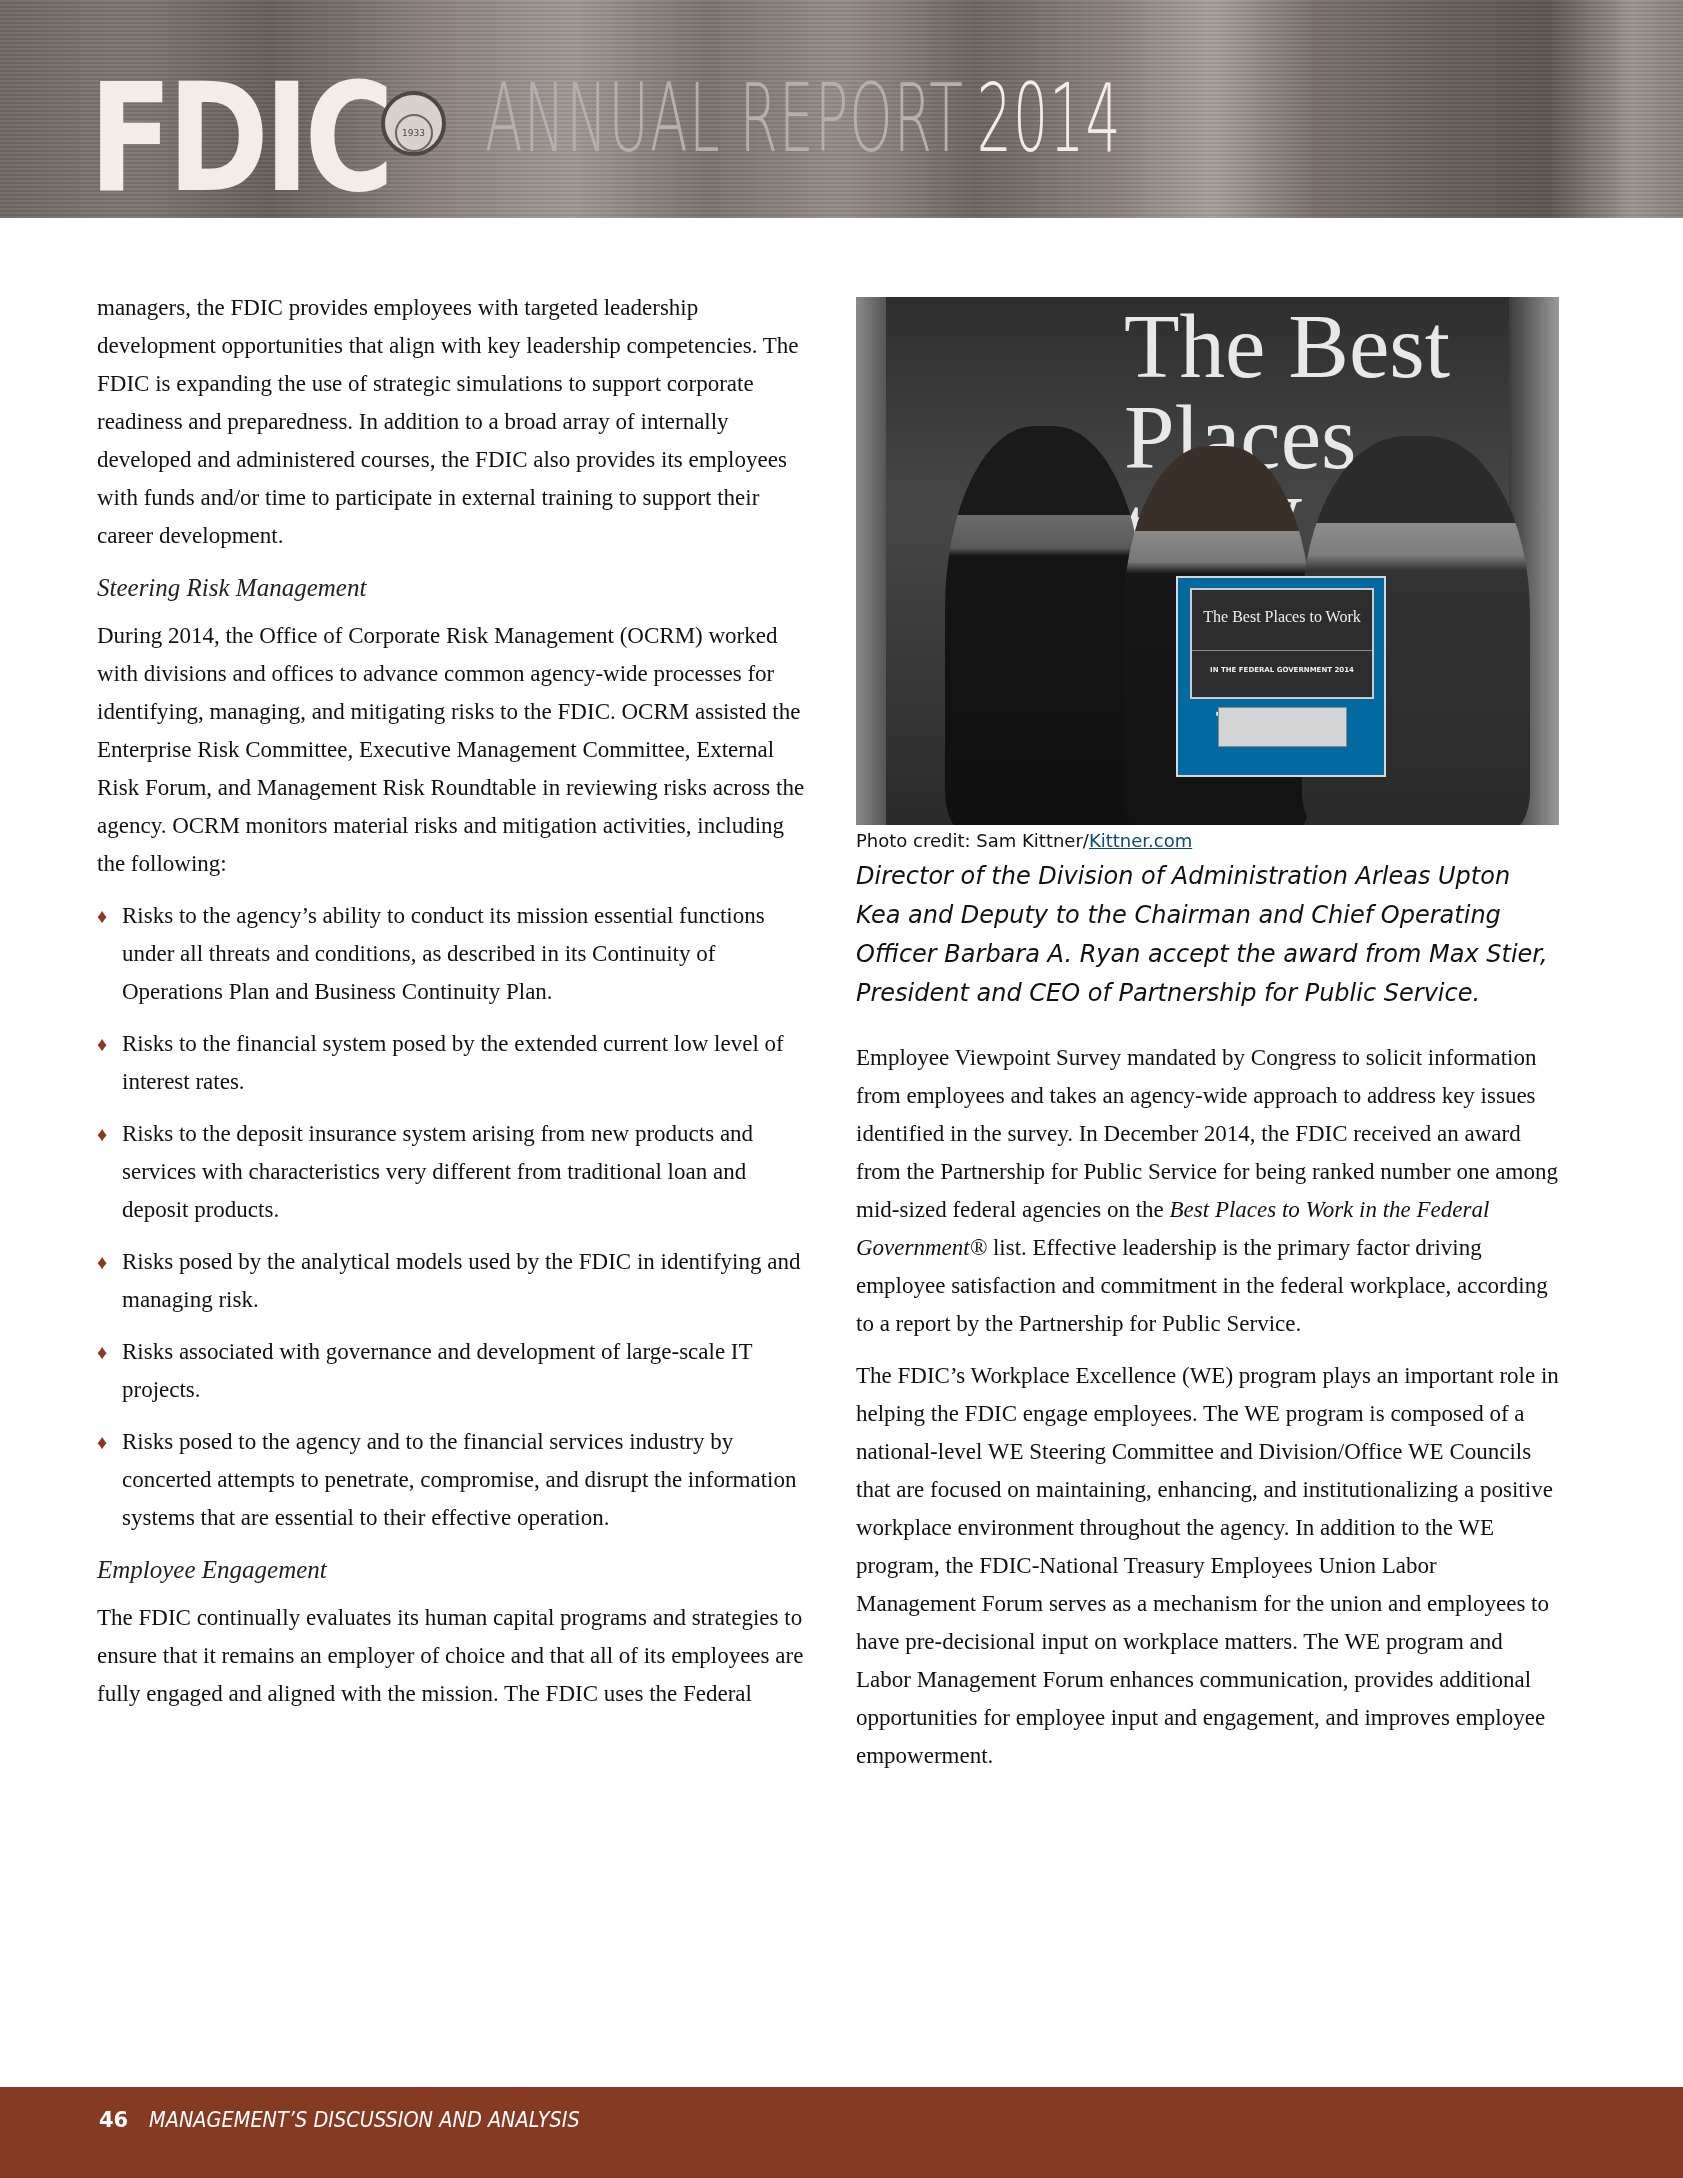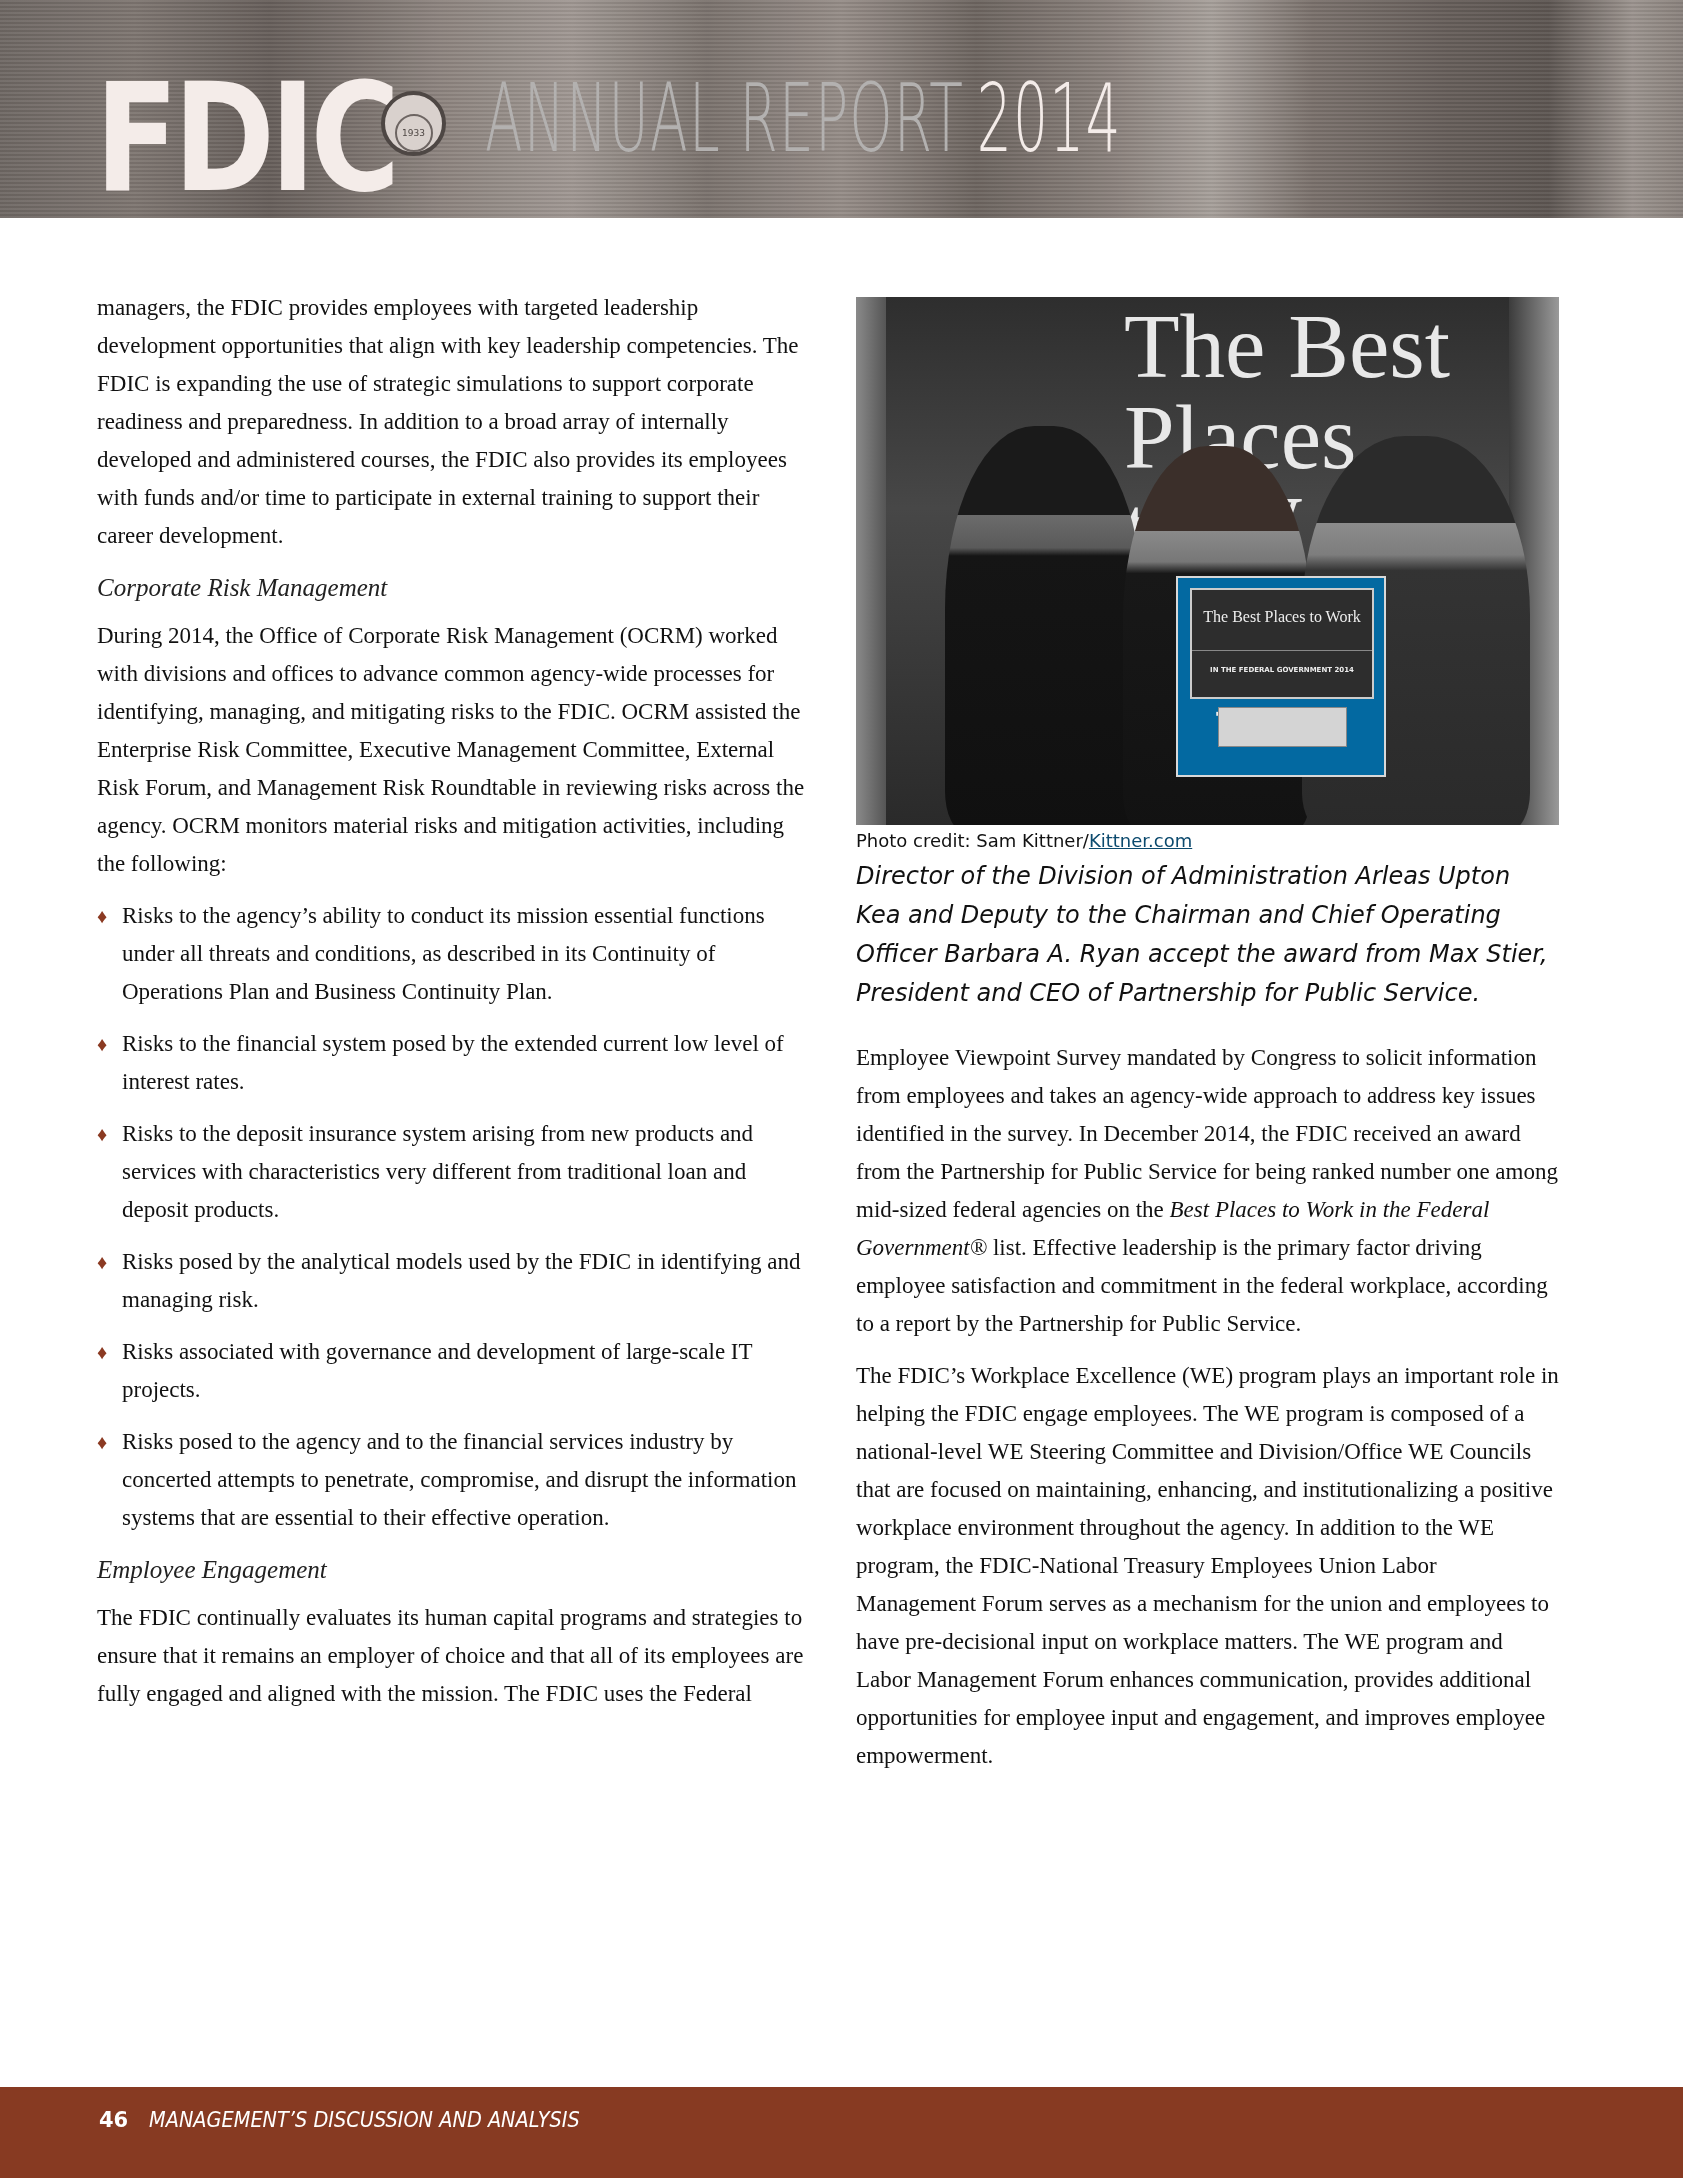--- a/index.html
+++ b/index.html
@@ -4,21 +4,21 @@
 <style>
   html, body { margin: 0; padding: 0; }
   body { width: 1683px; height: 2178px; position: relative; background: #ffffff; overflow: hidden; font-family: "Liberation Serif", "DejaVu Serif", serif; color: #111; }
 
   
   .header { position: absolute; left: 0; top: 0; width: 1683px; height: 218px;
     background:
       repeating-linear-gradient(180deg, rgba(255,255,255,0.05) 0px, rgba(255,255,255,0.05) 2px, rgba(0,0,0,0.06) 2px, rgba(0,0,0,0.06) 4px),
       linear-gradient(90deg, #6f6864 0%, #7e7671 8%, #675f5b 16%, #8d847f 26%, #a09893 34%, #7b736e 42%, #968d88 50%, #6d6560 58%, #8a817c 66%, #a7a09b 72%, #7a716c 78%, #665e5a 86%, #5d5652 92%, #9c948f 97%, #8a827d 100%);
   }
-  .logo { position: absolute; left: 95px; top: 51px; height: 175px; display: flex; align-items: center; }
+  .logo { position: absolute; left: 89px; top: 51px; height: 175px; display: flex; align-items: center; }
   .logo-text { font-family: "DejaVu Sans", sans-serif; font-weight: bold; font-size: 149px; line-height: 139px; color: #f4ece9; letter-spacing: -6px; transform: scaleX(0.82); transform-origin: left center; display: inline-block; }
   .seal { position: absolute; left: 381px; top: 91px; width: 65px; height: 65px; border-radius: 50%; background: #d9d1cd; border: 4px solid #4e4744; box-sizing: border-box; display: flex; align-items: flex-end; justify-content: center; }
   .seal-inner { width: 38px; height: 38px; border-radius: 50%; border: 2px solid #6d6562; box-sizing: border-box; display:flex; align-items:center; justify-content:center; font-size: 9px; font-family: "DejaVu Sans", sans-serif; color:#4e4744; }
   .report-title { position: absolute; left: 485px; top: 69px; font-family: "DejaVu Sans", sans-serif; font-weight: 200; font-size: 95px; line-height: 99px; transform: scaleX(0.58); transform-origin: left top; white-space: nowrap; letter-spacing: 2px; }
   .report-title .t1 { color: #b3b1b0; }
   .report-title .t2 { color: #f4ece9; margin-left: 22px; }
 
   
   .col { position: absolute; top: 289px; font-size: 23px; line-height: 38px; }
   .col-left { left: 97px; width: 713px; }
@@ -67,21 +67,21 @@
   <div class="seal">
     <div class="seal-inner">1933</div>
   </div>
   <div class="report-title">
     <span class="t1">ANNUAL REPORT</span><span class="t2">2014</span>
   </div>
 </div>
 
 <div class="col col-left">
   <p>managers, the FDIC provides employees with targeted leadership development opportunities that align with key leadership competencies.  The FDIC is expanding the use of strategic simulations to support corporate readiness and preparedness.  In addition to a broad array of internally developed and administered courses, the FDIC also provides its employees with funds and/or time to participate in external training to support their career development.</p>
-  <div class="sub">Corporate Risk Management</div>
+  <div class="sub">Steering Risk Management</div>
   <p>During 2014, the Office of Corporate Risk Management (OCRM) worked with divisions and offices to advance common agency-wide processes for identifying, managing, and mitigating risks to the FDIC.  OCRM assisted the Enterprise Risk Committee, Executive Management Committee, External Risk Forum, and Management Risk Roundtable in reviewing risks across the agency.  OCRM monitors material risks and mitigation activities, including the following:</p>
   <ul class="risks">
     <li><span class="bullet">♦</span><span>Risks to the agency’s ability to conduct its mission essential functions under all threats and conditions, as described in its Continuity of Operations Plan and Business Continuity Plan.</span></li>
     <li><span class="bullet">♦</span><span>Risks to the financial system posed by the extended current low level of interest rates.</span></li>
     <li><span class="bullet">♦</span><span>Risks to the deposit insurance system arising from new products and services with characteristics very different from traditional loan and deposit products.</span></li>
     <li><span class="bullet">♦</span><span>Risks posed by the analytical models used by the FDIC in identifying and managing risk.</span></li>
     <li><span class="bullet">♦</span><span>Risks associated with governance and development of large-scale IT projects.</span></li>
     <li><span class="bullet">♦</span><span>Risks posed to the agency and to the financial services industry by concerted attempts to penetrate, compromise, and disrupt the information systems that are essential to their effective operation.</span></li>
   </ul>
   <div class="sub">Employee Engagement</div>

